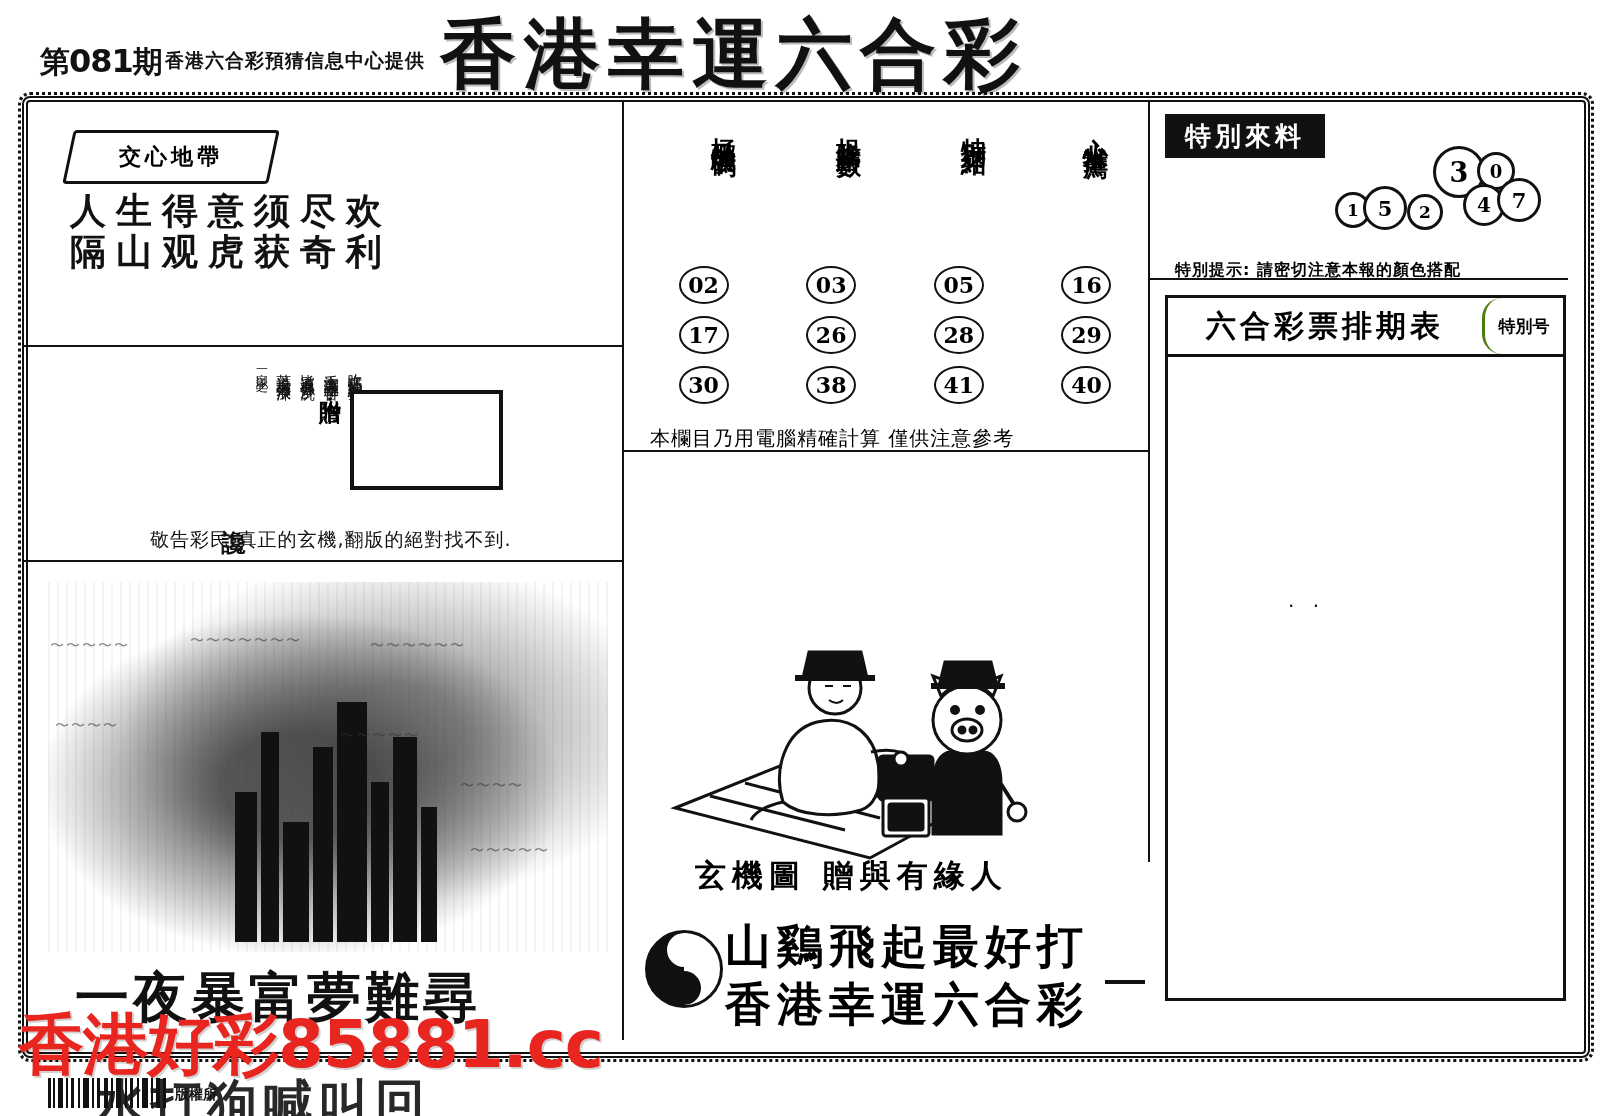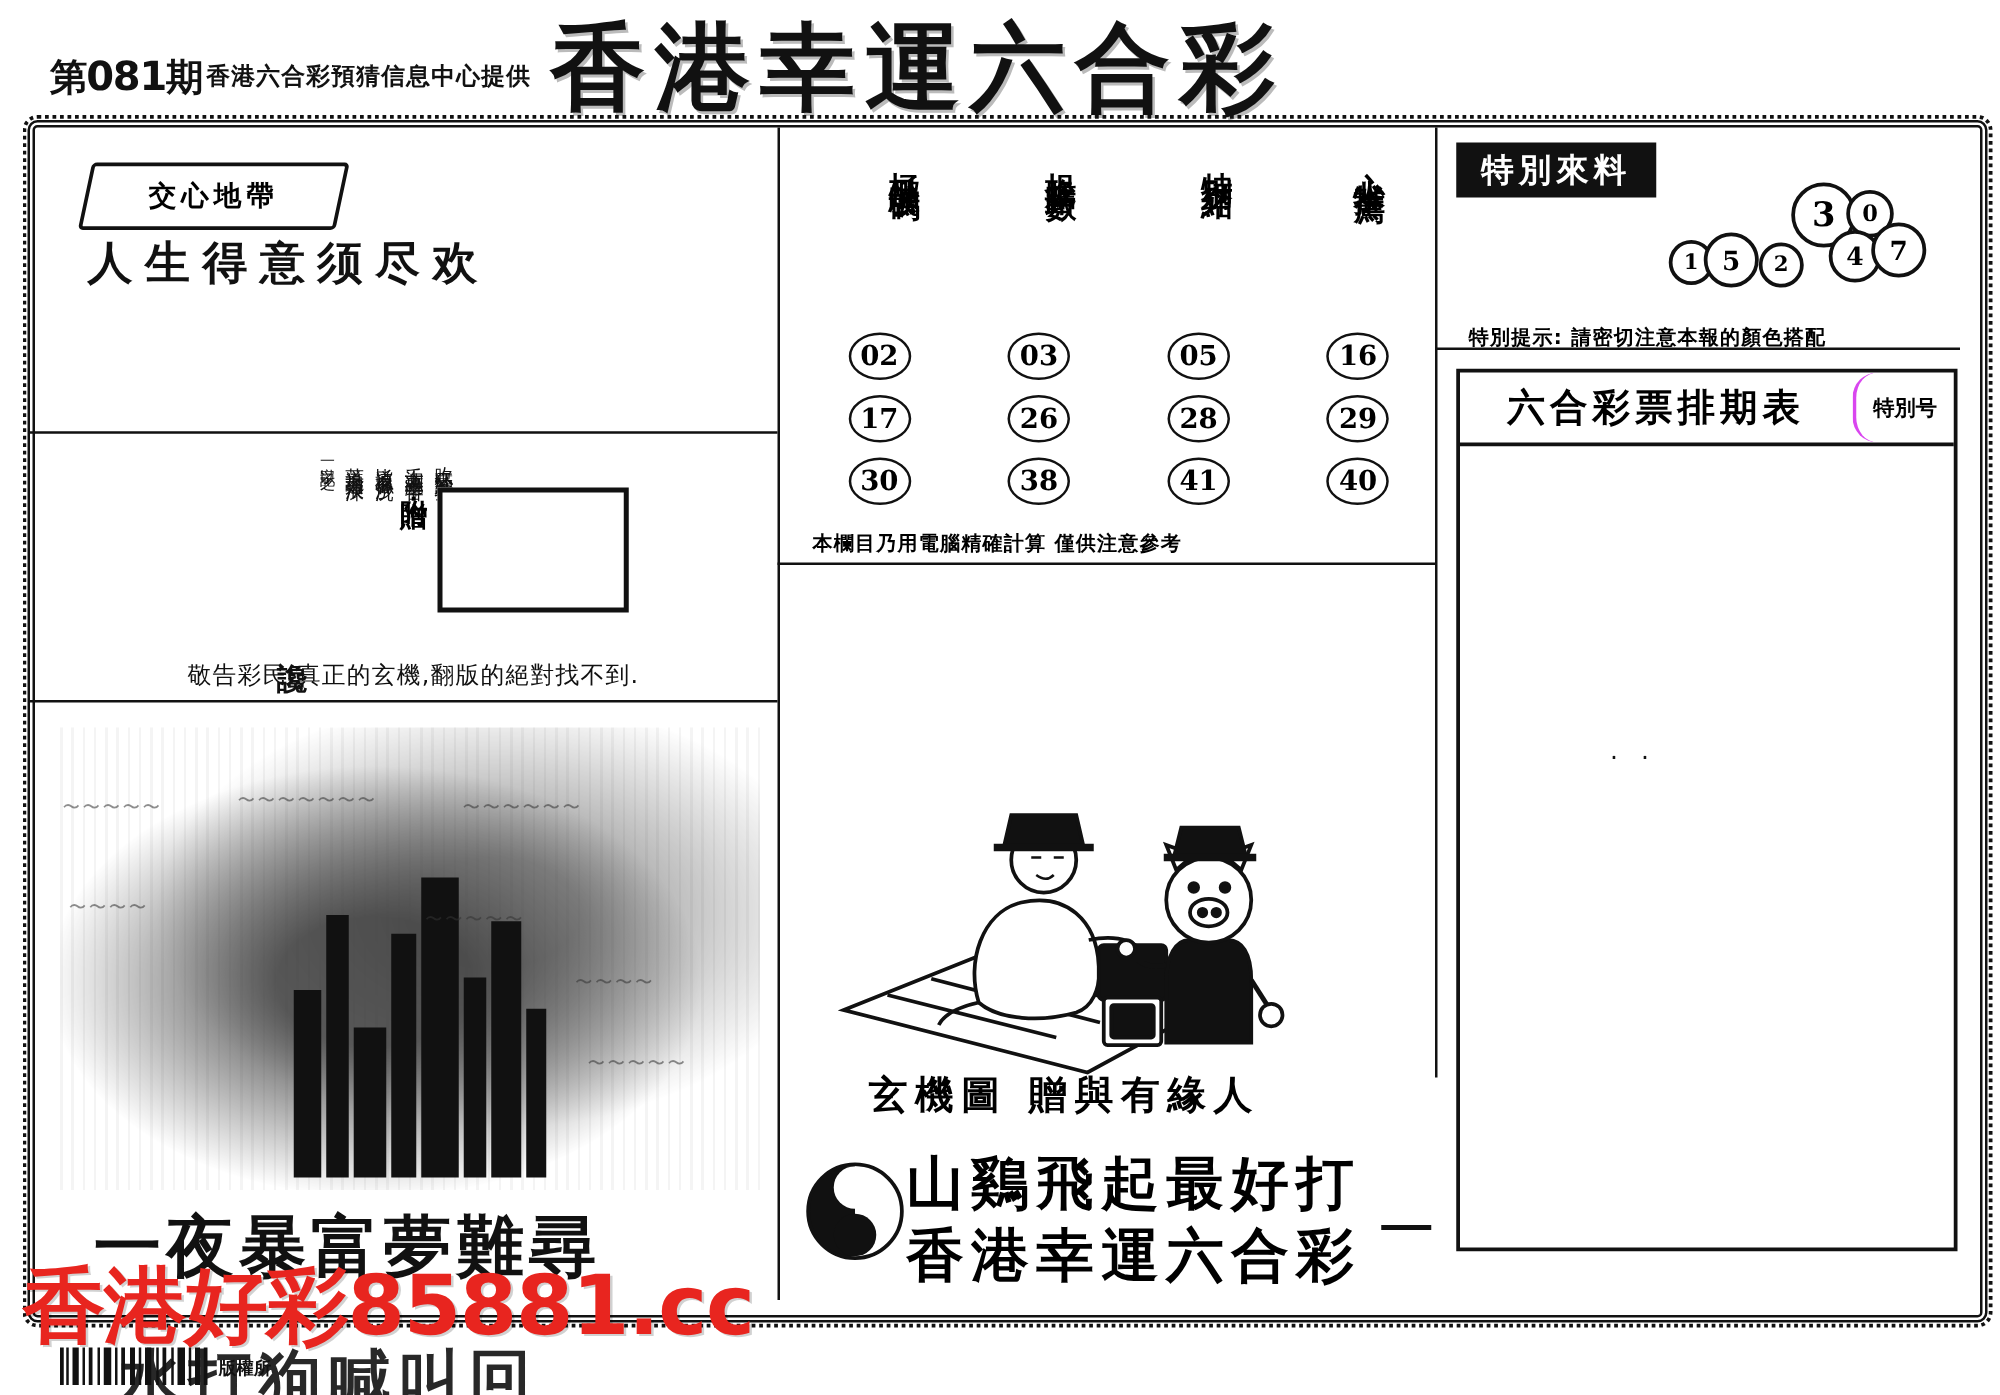--- a/index.html
+++ b/index.html
@@ -97,21 +97,21 @@
   }
   .numgrid{position:absolute;left:0;top:150px;width:510px;}
   .ball{
     width:46px;height:34px;border:2px solid #111;border-radius:50%;
     display:flex;align-items:center;justify-content:center;
     font-size:22px;font-weight:bold;font-family:"DejaVu Serif",serif;
     margin:0 auto;
   }
   .numrow{display:flex;height:50px;align-items:center;justify-content:space-between;}
   .numcell{width:127px;}
-  .midnote{position:absolute;left:10px;top:315px;font-size:16px;font-weight:bold;letter-spacing:1px;}
+  .midnote{position:absolute;left:10px;top:315px;font-size:20px;font-weight:normal;letter-spacing:1px;}
   .cartoon{position:absolute;left:25px;top:430px;width:420px;height:330px;}
   .cartoon-cap{position:absolute;left:55px;top:745px;font-size:31px;font-weight:bold;letter-spacing:6px;font-family:"DejaVu Serif",serif;}
   .yy{position:absolute;left:5px;top:820px;width:72px;height:72px;border-radius:50%;border:3px solid #111;
       background:linear-gradient(90deg,#111 0 50%,#fff 50% 100%);overflow:hidden;}
   .yy:before,.yy:after{content:"";position:absolute;left:50%;width:34px;height:34px;border-radius:50%;transform:translateX(-50%);}
   .yy:before{top:0;background:#fff;}
   .yy:after{bottom:0;background:#111;}
   .yytext{position:absolute;left:14px;top:838px;width:56px;text-align:center;font-size:12px;color:#fff;font-weight:bold;line-height:1.1;}
   .verse{position:absolute;left:85px;top:808px;}
   .verse div{font-size:46px;font-weight:bold;letter-spacing:6px;line-height:1.25;font-family:"DejaVu Serif","Liberation Serif",serif;}
@@ -126,21 +126,21 @@
   .specialballs{position:absolute;left:170px;top:30px;width:220px;height:90px;}
   .sball{
     position:absolute;border:3px solid #111;border-radius:50%;
     display:flex;align-items:center;justify-content:center;
     font-weight:bold;font-family:"DejaVu Serif",serif;background:#fff;
   }
   .hint{position:absolute;left:10px;top:150px;width:390px;font-size:16px;font-weight:bold;letter-spacing:1px;}
   .schedbox{position:absolute;left:0;top:185px;width:395px;height:700px;border:3px solid #111;}
   .schedhead{position:absolute;left:0;top:0;width:395px;height:56px;border-bottom:3px solid #111;display:flex;}
   .schedhead .t1{flex:1;display:flex;align-items:center;justify-content:center;font-size:30px;font-weight:bold;letter-spacing:4px;font-family:"DejaVu Serif",serif;}
-  .schedhead .t2{width:78px;border-left:3px solid #d946ef;display:flex;align-items:center;justify-content:center;font-size:17px;font-weight:bold;border-radius:20px;}
+  .schedhead .t2{width:78px;border-left:3px solid #4d7c0f;display:flex;align-items:center;justify-content:center;font-size:17px;font-weight:bold;border-radius:20px;}
   .dots{position:absolute;left:120px;top:290px;font-size:20px;letter-spacing:6px;color:#111;}
   .dashr{position:absolute;left:1105px;top:980px;width:40px;height:4px;background:#111;}
 
   
   .wm{
     position:absolute;left:18px;top:1000px;
     font-size:66px;font-weight:bold;color:#e8251f;
     font-family:"DejaVu Sans","Liberation Sans",sans-serif;
     letter-spacing:-1px;white-space:nowrap;
     text-shadow:2px 2px 0 rgba(0,0,0,.18);
@@ -171,20 +171,21 @@
 <div class="dashr"></div>
 
 <div class="leftpanel">
 
   <div class="ribbon">
     <span>交心地帶</span>
   </div>
 
   <div class="couplet">
     <div>人生得意须尽欢</div>
+    <div>隔山观虎获奇利</div>
   </div>
 
   <div class="vtext-block">
     <div class="vtext">吹盡狂沙始到金</div>
     <div class="vtext">千淘萬漉雖辛苦</div>
     <div class="vtext">皆道遷客似沙沉</div>
     <div class="vtext">莫道讒言如浪深</div>
     <div class="vtext" style="font-size:12px;align-self:flex-start;">一字以記之</div>
     <div class="vtext big" style="align-self:flex-end;">讒</div>
   </div>

